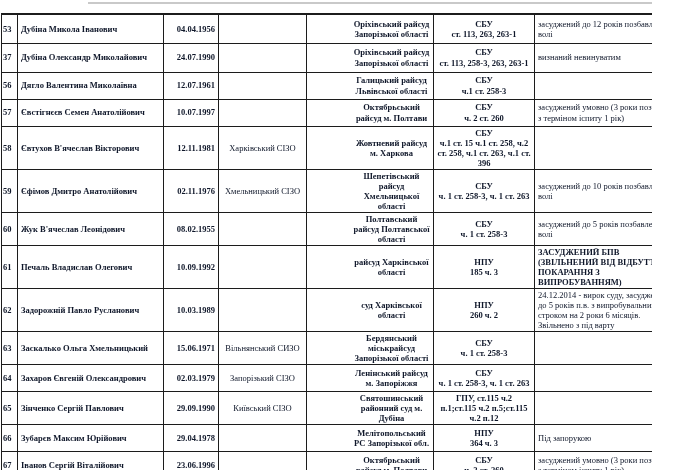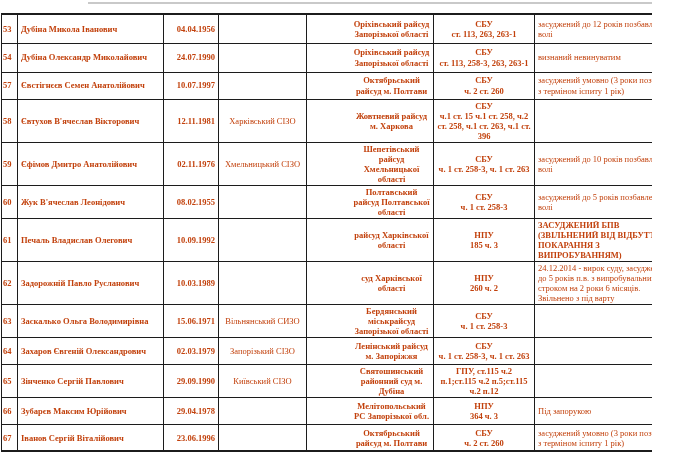--- a/index.html
+++ b/index.html
@@ -2,21 +2,21 @@
 <html><head>
 <meta charset="utf-8">
 <style>
   html,body{margin:0;padding:0;background:#fff;}
   .page{
     position:relative;
     width:652px;height:470px;
     background:#fff;
     overflow:hidden;
     font-family:"Liberation Serif", serif;
-    color:#c2410c;
+    color:#0f172a;
   }
   .faint-top-line{
     position:absolute;top:2px;left:88px;right:0;height:1.5px;
     background:#c9c9c9;
   }
   table.doc-table{
     position:absolute;top:13px;left:1px;
     width:678px;
     border-collapse:collapse;
     table-layout:fixed;
@@ -62,30 +62,42 @@
           <td class="c-dob">04.04.1956</td>
           <td class="c-sizo"></td>
           <td class="c-court">Оріхівський райсуд Запорізької області</td>
           <td class="c-law">
             <div>СБУ</div>
             <div>ст. 113, 263, 263-1</div>
           </td>
           <td class="c-status">засуджений до 12 років позбавлення волі</td>
         </tr>
         <tr style="height: 29px;">
-          <td class="c-num">54</td>
+          <td class="c-num">37</td>
           <td class="c-name">Дубіна Олександр Миколайович</td>
           <td class="c-dob">24.07.1990</td>
           <td class="c-sizo"></td>
           <td class="c-court">Оріхівський райсуд Запорізької області</td>
           <td class="c-law">
             <div>СБУ</div>
             <div>ст. 113, 258-3, 263, 263-1</div>
           </td>
           <td class="c-status">визнаний невинуватим</td>
+        </tr>
+        <tr style="height: 27px;">
+          <td class="c-num">56</td>
+          <td class="c-name">Дягло Валентина Миколаївна</td>
+          <td class="c-dob">12.07.1961</td>
+          <td class="c-sizo"></td>
+          <td class="c-court">Галицький райсуд Львівської області</td>
+          <td class="c-law">
+            <div>СБУ</div>
+            <div>ч.1 ст. 258-3</div>
+          </td>
+          <td class="c-status"></td>
         </tr>
         <tr style="height: 27px;">
           <td class="c-num">57</td>
           <td class="c-name">Євстігнєєв Семен Анатолійович</td>
           <td class="c-dob">10.07.1997</td>
           <td class="c-sizo"></td>
           <td class="c-court">Октябрьський райсуд м. Полтави</td>
           <td class="c-law">
             <div>СБУ</div>
             <div>ч. 2 ст. 260</div>
@@ -147,21 +159,21 @@
           <td class="c-sizo"></td>
           <td class="c-court">суд Харківської області</td>
           <td class="c-law">
             <div>НПУ</div>
             <div>260 ч. 2</div>
           </td>
           <td class="c-status">24.12.2014 - вирок суду, засуджений до 5 років п.в. з випробувальним строком на 2 роки 6 місяців. Звільнено з під варту</td>
         </tr>
         <tr style="height: 27px;">
           <td class="c-num">63</td>
-          <td class="c-name">Заскалько Ольга Володимирівна</td>
+          <td class="c-name">Заскалько Ольга Хмельницький</td>
           <td class="c-dob">15.06.1971</td>
           <td class="c-sizo">Вільнянський СИЗО</td>
           <td class="c-court">Бердянський міськрайсуд Запорізької області</td>
           <td class="c-law">
             <div>СБУ</div>
             <div>ч. 1 ст. 258-3</div>
           </td>
           <td class="c-status"></td>
         </tr>
         <tr style="height: 27px;">

